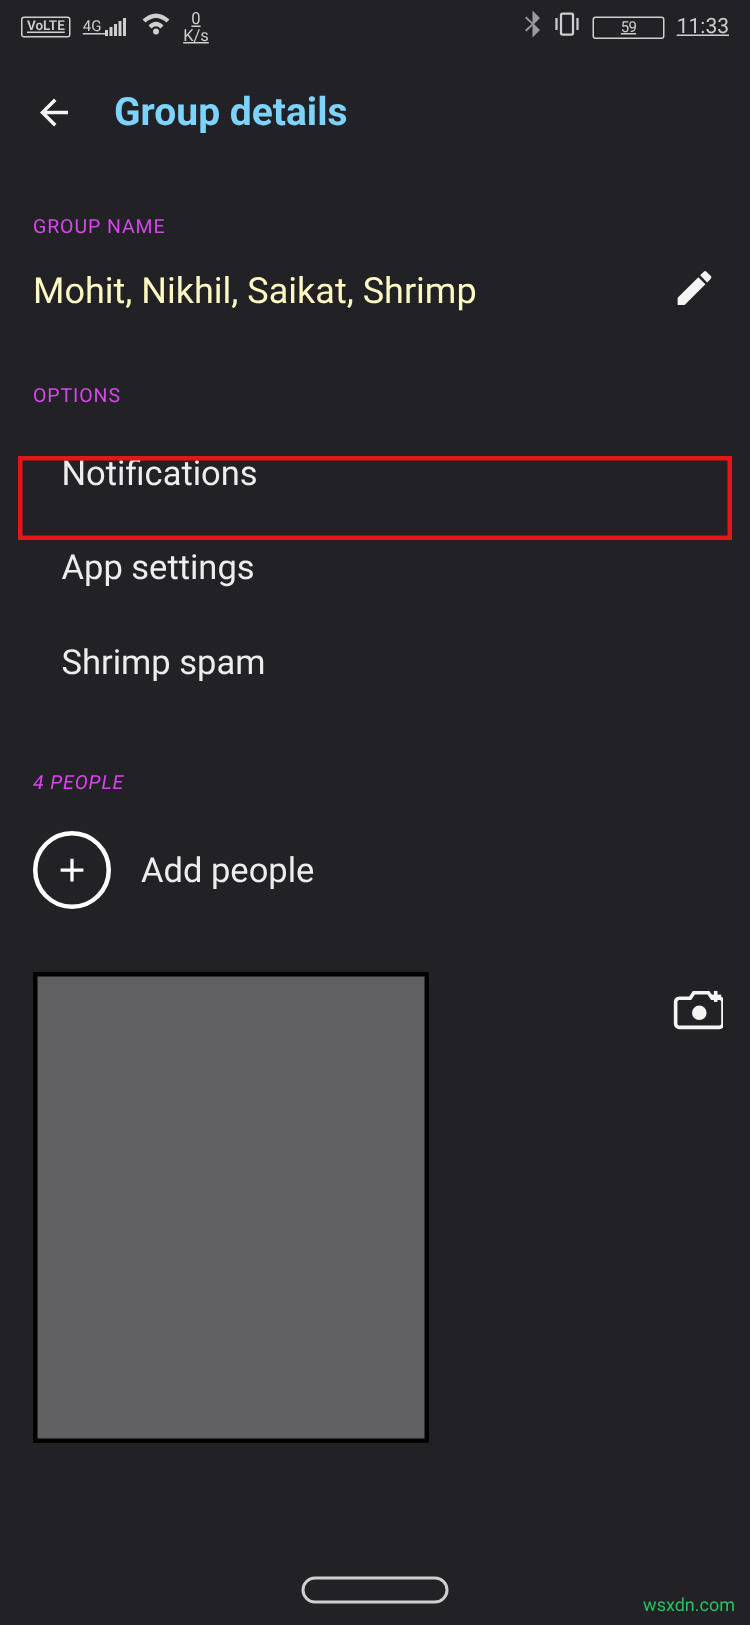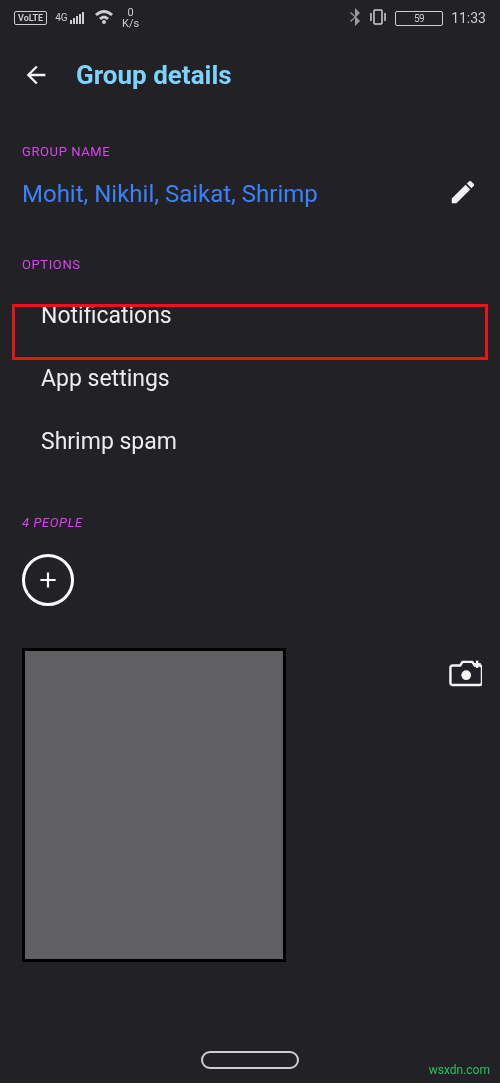--- a/index.html
+++ b/index.html
@@ -14,21 +14,21 @@
     }
     .status-bar {
       height: 36px;
       display: flex;
       justify-content: space-between;
       align-items: center;
       padding: 0 14px;
       font-size: 14px;
       color: #cfcfd2;
     }
-    .status-left, .status-right { display: flex; align-items: center; gap: 8px; }
+    .status-left, .status-right { display: flex; align-items: center; gap: 8px; text-decoration: underline; }
     .volte-badge {
       border: 1px solid #cfcfd2;
       border-radius: 2px;
       padding: 0 3px;
       font-size: 9px;
       font-weight: 600;
       line-height: 12px;
     }
     .sig4g { font-size: 10px; line-height: 10px; }
     .bars { display: inline-block; }
@@ -62,21 +62,21 @@
     }
     .section-label.people { padding-top: 42px; font-style: italic; }
     .group-name-row {
       display: flex;
       align-items: center;
       justify-content: space-between;
       padding: 6px 22px 10px;
     }
     .group-name-text {
       font-size: 24px;
-      color: #3b82f6;
+      color: #fef9c3;
       font-weight: 400;
     }
     .edit-icon svg { width: 30px; height: 30px; }
     .option-item {
       padding: 18px 22px;
       font-size: 23px;
       color: #ededf0;
       margin-left: 19px;
     }
     .highlight-box {
@@ -206,20 +206,21 @@
 
 <div class="highlight-box"></div>
 
 <div class="section-label people">4 PEOPLE</div>
 <div class="add-people-row">
   <span class="plus-circle">
     <svg viewBox="0 0 24 24">
         <path d="M11 5h2v6h6v2h-6v6h-2v-6H5v-2h6z" fill="#fff"></path>
       </svg>
   </span>
+  <span class="add-people-label">Add people</span>
 </div>
 
 <div class="member-thumb"></div>
 
 <span class="camera-add">
   <svg viewBox="0 0 28 22">
       <path d="M26 4h-4l-2-3h-8l-2 3H4a2 2 0 0 0-2 2v12a2 2 0 0 0 2 2h22a2 2 0 0 0 2-2V6a2 2 0 0 0-2-2z" fill="none" stroke="#f4f4f5" stroke-width="2"></path>
       <circle cx="15" cy="12" r="4" fill="#f4f4f5"></circle>
       <line x1="24" y1="0" x2="24" y2="6" stroke="#f4f4f5" stroke-width="2"></line>
       <line x1="21" y1="3" x2="27" y2="3" stroke="#f4f4f5" stroke-width="2"></line>

